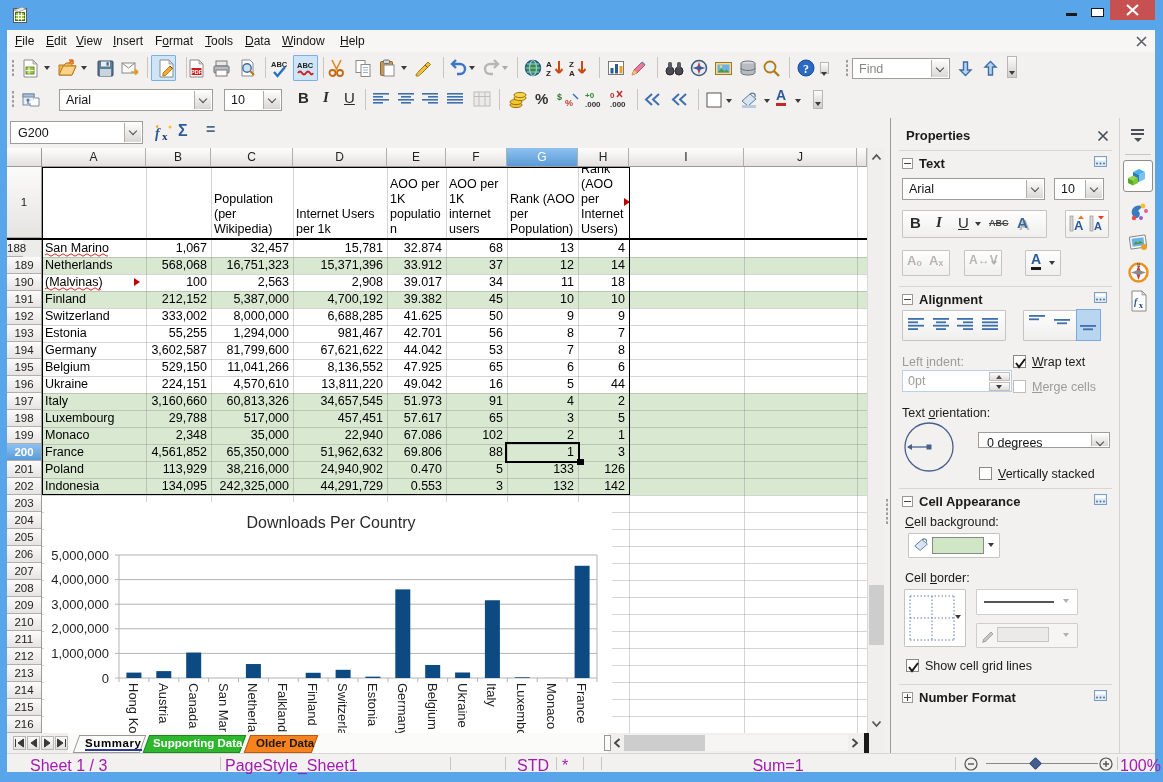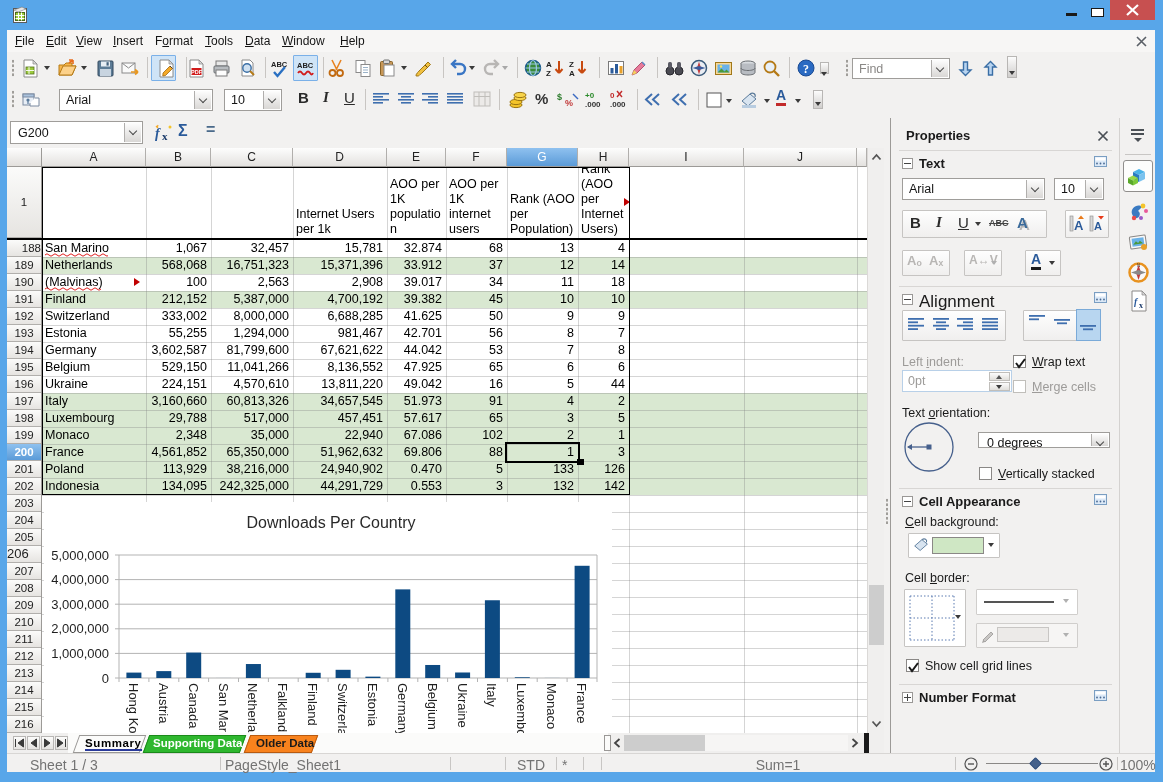--- a/index.html
+++ b/index.html
@@ -336,39 +336,39 @@
 <div class="a" style="left:286px;top:0;width:94px;height:19px;border-right:1px solid #b1afac;border-bottom:1px solid #9c9a97;text-align:center;font-size:12px;line-height:18px;color:#222">D</div>
 <div class="a" style="left:380px;top:0;width:59px;height:19px;border-right:1px solid #b1afac;border-bottom:1px solid #9c9a97;text-align:center;font-size:12px;line-height:18px;color:#222">E</div>
 <div class="a" style="left:439px;top:0;width:61px;height:19px;border-right:1px solid #b1afac;border-bottom:1px solid #9c9a97;text-align:center;font-size:12px;line-height:18px;color:#222">F</div>
 <div class="a" style="left:500px;top:0;width:71px;height:19px;background:linear-gradient(#8fc1ef,#5b9bd8);color:#fff;border-right:1px solid #b1afac;border-bottom:1px solid #9c9a97;text-align:center;font-size:12px;line-height:18px;color:#fff">G</div>
 <div class="a" style="left:571px;top:0;width:51px;height:19px;border-right:1px solid #b1afac;border-bottom:1px solid #9c9a97;text-align:center;font-size:12px;line-height:18px;color:#222">H</div>
 <div class="a" style="left:622px;top:0;width:115px;height:19px;border-right:1px solid #b1afac;border-bottom:1px solid #9c9a97;text-align:center;font-size:12px;line-height:18px;color:#222">I</div>
 <div class="a" style="left:737px;top:0;width:113px;height:19px;border-right:1px solid #b1afac;border-bottom:1px solid #9c9a97;text-align:center;font-size:12px;line-height:18px;color:#222">J</div>
 <div class="a" style="left:850px;top:0;width:10px;height:19px;border-right:1px solid #b1afac;border-bottom:1px solid #9c9a97;text-align:center;font-size:12px;line-height:18px;color:#222"></div>
 <div class="a" style="left:0;top:19px;width:35px;height:566px;background:#ececea;border-right:1px solid #9c9a97"></div>
 <div class="a" style="left:0;top:19px;width:34px;height:71px;background:linear-gradient(#fbfbfa,#e6e4e1);color:#222;border-bottom:1px solid #b1afac;text-align:center;font-size:11.5px;line-height:70px">1</div>
-<div class="a" style="left:0;top:92px;width:34px;height:17px;background:linear-gradient(#fbfbfa,#e6e4e1);color:#222;border-bottom:1px solid #b1afac;text-align:right;font-size:11.5px;line-height:16px">188</div>
+<div class="a" style="left:0;top:92px;width:16px;height:17px;background:linear-gradient(#fbfbfa,#e6e4e1);color:#222;border-bottom:1px solid #b1afac;text-align:right;font-size:11.5px;line-height:16px">188</div>
 <div class="a" style="left:0;top:109px;width:34px;height:17px;background:linear-gradient(#fbfbfa,#e6e4e1);color:#222;border-bottom:1px solid #b1afac;text-align:center;font-size:11.5px;line-height:16px">189</div>
 <div class="a" style="left:0;top:126px;width:34px;height:17px;background:linear-gradient(#fbfbfa,#e6e4e1);color:#222;border-bottom:1px solid #b1afac;text-align:center;font-size:11.5px;line-height:16px">190</div>
 <div class="a" style="left:0;top:143px;width:34px;height:17px;background:linear-gradient(#fbfbfa,#e6e4e1);color:#222;border-bottom:1px solid #b1afac;text-align:center;font-size:11.5px;line-height:16px">191</div>
 <div class="a" style="left:0;top:160px;width:34px;height:17px;background:linear-gradient(#fbfbfa,#e6e4e1);color:#222;border-bottom:1px solid #b1afac;text-align:center;font-size:11.5px;line-height:16px">192</div>
 <div class="a" style="left:0;top:177px;width:34px;height:17px;background:linear-gradient(#fbfbfa,#e6e4e1);color:#222;border-bottom:1px solid #b1afac;text-align:center;font-size:11.5px;line-height:16px">193</div>
 <div class="a" style="left:0;top:194px;width:34px;height:17px;background:linear-gradient(#fbfbfa,#e6e4e1);color:#222;border-bottom:1px solid #b1afac;text-align:center;font-size:11.5px;line-height:16px">194</div>
 <div class="a" style="left:0;top:211px;width:34px;height:17px;background:linear-gradient(#fbfbfa,#e6e4e1);color:#222;border-bottom:1px solid #b1afac;text-align:center;font-size:11.5px;line-height:16px">195</div>
 <div class="a" style="left:0;top:228px;width:34px;height:17px;background:linear-gradient(#fbfbfa,#e6e4e1);color:#222;border-bottom:1px solid #b1afac;text-align:center;font-size:11.5px;line-height:16px">196</div>
 <div class="a" style="left:0;top:245px;width:34px;height:17px;background:linear-gradient(#fbfbfa,#e6e4e1);color:#222;border-bottom:1px solid #b1afac;text-align:center;font-size:11.5px;line-height:16px">197</div>
 <div class="a" style="left:0;top:262px;width:34px;height:17px;background:linear-gradient(#fbfbfa,#e6e4e1);color:#222;border-bottom:1px solid #b1afac;text-align:center;font-size:11.5px;line-height:16px">198</div>
 <div class="a" style="left:0;top:279px;width:34px;height:17px;background:linear-gradient(#fbfbfa,#e6e4e1);color:#222;border-bottom:1px solid #b1afac;text-align:center;font-size:11.5px;line-height:16px">199</div>
 <div class="a" style="left:0;top:296px;width:34px;height:17px;background:linear-gradient(#8fc1ef,#5b9bd8);color:#fff;font-weight:bold;border-bottom:1px solid #b1afac;text-align:center;font-size:11.5px;line-height:16px">200</div>
 <div class="a" style="left:0;top:313px;width:34px;height:17px;background:linear-gradient(#fbfbfa,#e6e4e1);color:#222;border-bottom:1px solid #b1afac;text-align:center;font-size:11.5px;line-height:16px">201</div>
 <div class="a" style="left:0;top:330px;width:34px;height:17px;background:linear-gradient(#fbfbfa,#e6e4e1);color:#222;border-bottom:1px solid #b1afac;text-align:center;font-size:11.5px;line-height:16px">202</div>
 <div class="a" style="left:0;top:347px;width:34px;height:17px;background:linear-gradient(#fbfbfa,#e6e4e1);color:#222;border-bottom:1px solid #b1afac;text-align:center;font-size:11.5px;line-height:16px">203</div>
 <div class="a" style="left:0;top:364px;width:34px;height:17px;background:linear-gradient(#fbfbfa,#e6e4e1);color:#222;border-bottom:1px solid #b1afac;text-align:center;font-size:11.5px;line-height:16px">204</div>
 <div class="a" style="left:0;top:381px;width:34px;height:17px;background:linear-gradient(#fbfbfa,#e6e4e1);color:#222;border-bottom:1px solid #b1afac;text-align:center;font-size:11.5px;line-height:16px">205</div>
-<div class="a" style="left:0;top:398px;width:34px;height:17px;background:linear-gradient(#fbfbfa,#e6e4e1);color:#222;border-bottom:1px solid #b1afac;font-size:13px;line-height:16px">206</div>
+<div class="a" style="left:0;top:398px;width:34px;height:17px;background:linear-gradient(#fbfbfa,#e6e4e1);color:#222;border-bottom:1px solid #b1afac;text-align:center;font-size:11px;line-height:16px">206</div>
 <div class="a" style="left:0;top:415px;width:34px;height:17px;background:linear-gradient(#fbfbfa,#e6e4e1);color:#222;border-bottom:1px solid #b1afac;text-align:center;font-size:11.5px;line-height:16px">207</div>
 <div class="a" style="left:0;top:432px;width:34px;height:17px;background:linear-gradient(#fbfbfa,#e6e4e1);color:#222;border-bottom:1px solid #b1afac;text-align:center;font-size:11.5px;line-height:16px">208</div>
 <div class="a" style="left:0;top:449px;width:34px;height:17px;background:linear-gradient(#fbfbfa,#e6e4e1);color:#222;border-bottom:1px solid #b1afac;text-align:center;font-size:11.5px;line-height:16px">209</div>
 <div class="a" style="left:0;top:466px;width:34px;height:17px;background:linear-gradient(#fbfbfa,#e6e4e1);color:#222;border-bottom:1px solid #b1afac;text-align:center;font-size:11.5px;line-height:16px">210</div>
 <div class="a" style="left:0;top:483px;width:34px;height:17px;background:linear-gradient(#fbfbfa,#e6e4e1);color:#222;border-bottom:1px solid #b1afac;text-align:center;font-size:11.5px;line-height:16px">211</div>
 <div class="a" style="left:0;top:500px;width:34px;height:17px;background:linear-gradient(#fbfbfa,#e6e4e1);color:#222;border-bottom:1px solid #b1afac;text-align:center;font-size:11.5px;line-height:16px">212</div>
 <div class="a" style="left:0;top:517px;width:34px;height:17px;background:linear-gradient(#fbfbfa,#e6e4e1);color:#222;border-bottom:1px solid #b1afac;text-align:center;font-size:11.5px;line-height:16px">213</div>
 <div class="a" style="left:0;top:534px;width:34px;height:17px;background:linear-gradient(#fbfbfa,#e6e4e1);color:#222;border-bottom:1px solid #b1afac;text-align:center;font-size:11.5px;line-height:16px">214</div>
 <div class="a" style="left:0;top:551px;width:34px;height:17px;background:linear-gradient(#fbfbfa,#e6e4e1);color:#222;border-bottom:1px solid #b1afac;text-align:center;font-size:11.5px;line-height:16px">215</div>
 <div class="a" style="left:0;top:568px;width:34px;height:17px;background:linear-gradient(#fbfbfa,#e6e4e1);color:#222;border-bottom:1px solid #b1afac;text-align:center;font-size:11.5px;line-height:16px">216</div>
@@ -412,20 +412,23 @@
 <div class="a" style="left:0;top:396px;width:825px;height:1px;background:rgba(128,128,128,0.33)"></div>
 <div class="a" style="left:0;top:413px;width:825px;height:1px;background:rgba(128,128,128,0.33)"></div>
 <div class="a" style="left:0;top:430px;width:825px;height:1px;background:rgba(128,128,128,0.33)"></div>
 <div class="a" style="left:0;top:447px;width:825px;height:1px;background:rgba(128,128,128,0.33)"></div>
 <div class="a" style="left:0;top:464px;width:825px;height:1px;background:rgba(128,128,128,0.33)"></div>
 <div class="a" style="left:0;top:481px;width:825px;height:1px;background:rgba(128,128,128,0.33)"></div>
 <div class="a" style="left:0;top:498px;width:825px;height:1px;background:rgba(128,128,128,0.33)"></div>
 <div class="a" style="left:0;top:515px;width:825px;height:1px;background:rgba(128,128,128,0.33)"></div>
 <div class="a" style="left:0;top:532px;width:825px;height:1px;background:rgba(128,128,128,0.33)"></div>
 <div class="a" style="left:0;top:549px;width:825px;height:1px;background:rgba(128,128,128,0.33)"></div>
+<div class="a" style="left:172px;top:-6px;width:79px;height:76px;font-size:12.5px;line-height:15px;color:#000;display:flex;flex-direction:column;justify-content:flex-end;overflow:hidden">
+          <div>Population<br>(per<br>Wikipedia)</div>
+        </div>
 <div class="a" style="left:254px;top:-6px;width:91px;height:76px;font-size:12.5px;line-height:15px;color:#000;display:flex;flex-direction:column;justify-content:flex-end;overflow:hidden">
           <div>Internet Users<br>per 1k</div>
         </div>
 <div class="a" style="left:348px;top:-6px;width:56px;height:76px;font-size:12.5px;line-height:15px;color:#000;display:flex;flex-direction:column;justify-content:flex-end;overflow:hidden">
           <div>AOO per<br>1K<br>populatio<br>n</div>
         </div>
 <div class="a" style="left:407px;top:-6px;width:58px;height:76px;font-size:12.5px;line-height:15px;color:#000;display:flex;flex-direction:column;justify-content:flex-end;overflow:hidden">
           <div>AOO per<br>1K<br>internet<br>users</div>
         </div>
 <div class="a" style="left:468px;top:-6px;width:68px;height:76px;font-size:12.5px;line-height:15px;color:#000;display:flex;flex-direction:column;justify-content:flex-end;overflow:hidden">
@@ -738,21 +741,21 @@
 <span class="a" style="left:38px;top:135px;font-size:13px;font-weight:bold;color:#b8b6b4">Aₓ</span>
 <div class="pbtn" style="left:73px;top:132px;width:38px;height:26px"></div>
 <span class="a" style="left:78px;top:135px;font-size:12px;font-weight:bold;color:#b8b6b4">A↔V</span>
 <div class="dd" style="left:100px;top:143px;border-left-width:3px;border-right-width:3px;border-top-color:#b0b0b0"></div>
 <div class="pbtn" style="left:134px;top:132px;width:36px;height:26px"></div>
 <span class="a" style="left:140px;top:133px;font-size:14px;font-weight:bold;color:#2a5a9a;border-bottom:3px solid #1a1a1a;line-height:16px">A</span>
 <div class="dd" style="left:158px;top:143px;border-left-width:3px;border-right-width:3px"></div>
 <div class="a" style="left:8px;top:168px;width:213px;height:1px;background:#d8d6d4"></div>
 <div class="a" style="left:11px;top:176px;width:11px;height:11px;background:#fff;border:1px solid #9a9896"></div>
 <div class="a" style="left:13px;top:181px;width:7px;height:1px;background:#444"></div>
-<div class="a" style="left:28px;top:174px;font-size:17px;font-weight:normal;color:#1a1a1a">Alignment</div>
+<div class="a" style="left:28px;top:174px;font-size:13px;font-weight:bold;color:#1a1a1a">Alignment</div>
 <svg class="a" style="left:203px;top:174px" width="13" height="11">
         <rect x="0.5" y="0.5" width="12" height="10" fill="#dce9f7" stroke="#7a9ec2"></rect>
         <rect x="1.5" y="1.5" width="10" height="3" fill="#fff"></rect>
         <circle cx="3" cy="7.5" r="0.9" fill="#4a6a94"></circle>
         <circle cx="6.5" cy="7.5" r="0.9" fill="#4a6a94"></circle>
         <circle cx="10" cy="7.5" r="0.9" fill="#4a6a94"></circle>
       </svg>
 <div class="pbtn" style="left:11px;top:192px;width:104px;height:31px"></div>
 <svg class="a" style="left:17px;top:200px" width="17" height="14">
         <rect x="0" y="0.0" width="16" height="1.8" fill="#3f6faf"></rect>
@@ -905,21 +908,21 @@
         <path d="M3 10.5L10.5 8 18 10.5 10.5 13z" fill="#8a8a8a"></path>
         <text x="10.5" y="5" font-size="4.5" text-anchor="middle" fill="#333" font-family="Liberation Sans">N</text>
       </svg>
 <svg class="a" style="left:9px;top:172px" width="20" height="22" viewBox="0 0 20 22">
         <path d="M3 1h10l4 4v16H3z" fill="#fff" stroke="#8a8886"></path>
         <path d="M13 1l4 4h-4z" fill="#d8d8d8" stroke="#8a8886" stroke-width=".7"></path>
         <text x="5" y="15" font-size="10" font-style="italic" font-weight="bold" fill="#2a5a9a" font-family="Liberation Serif">f</text>
         <text x="10" y="18" font-size="8" font-weight="bold" fill="#1a3a6a" font-family="Liberation Serif">x</text>
       </svg>
 </div>
-<div class="a" style="left:0;top:723px;width:1148px;height:19px;background:#f2f1f0;border-top:1px solid #d8d6d4;font-size:14px;color:#737373">
+<div class="a" style="left:0;top:723px;width:1148px;height:19px;background:#f2f1f0;border-top:1px solid #d8d6d4;font-size:16px;color:#a21caf">
 <span class="a" style="left:23px;top:3px">Sheet 1 / 3</span>
 <div class="a" style="left:213px;top:3px;width:1px;height:13px;background:#c8c6c4"></div>
 <span class="a" style="left:218px;top:3px">PageStyle_Sheet1</span>
 <div class="a" style="left:443px;top:3px;width:1px;height:13px;background:#c8c6c4"></div>
 <div class="a" style="left:498px;top:3px;width:1px;height:13px;background:#c8c6c4"></div>
 <span class="a" style="left:510px;top:3px">STD</span>
 <div class="a" style="left:549px;top:3px;width:1px;height:13px;background:#c8c6c4"></div>
 <span class="a" style="left:555px;top:3px">*</span>
 <div class="a" style="left:576px;top:3px;width:1px;height:13px;background:#c8c6c4"></div>
 <div class="a" style="left:594px;top:3px;width:1px;height:13px;background:#c8c6c4"></div>

